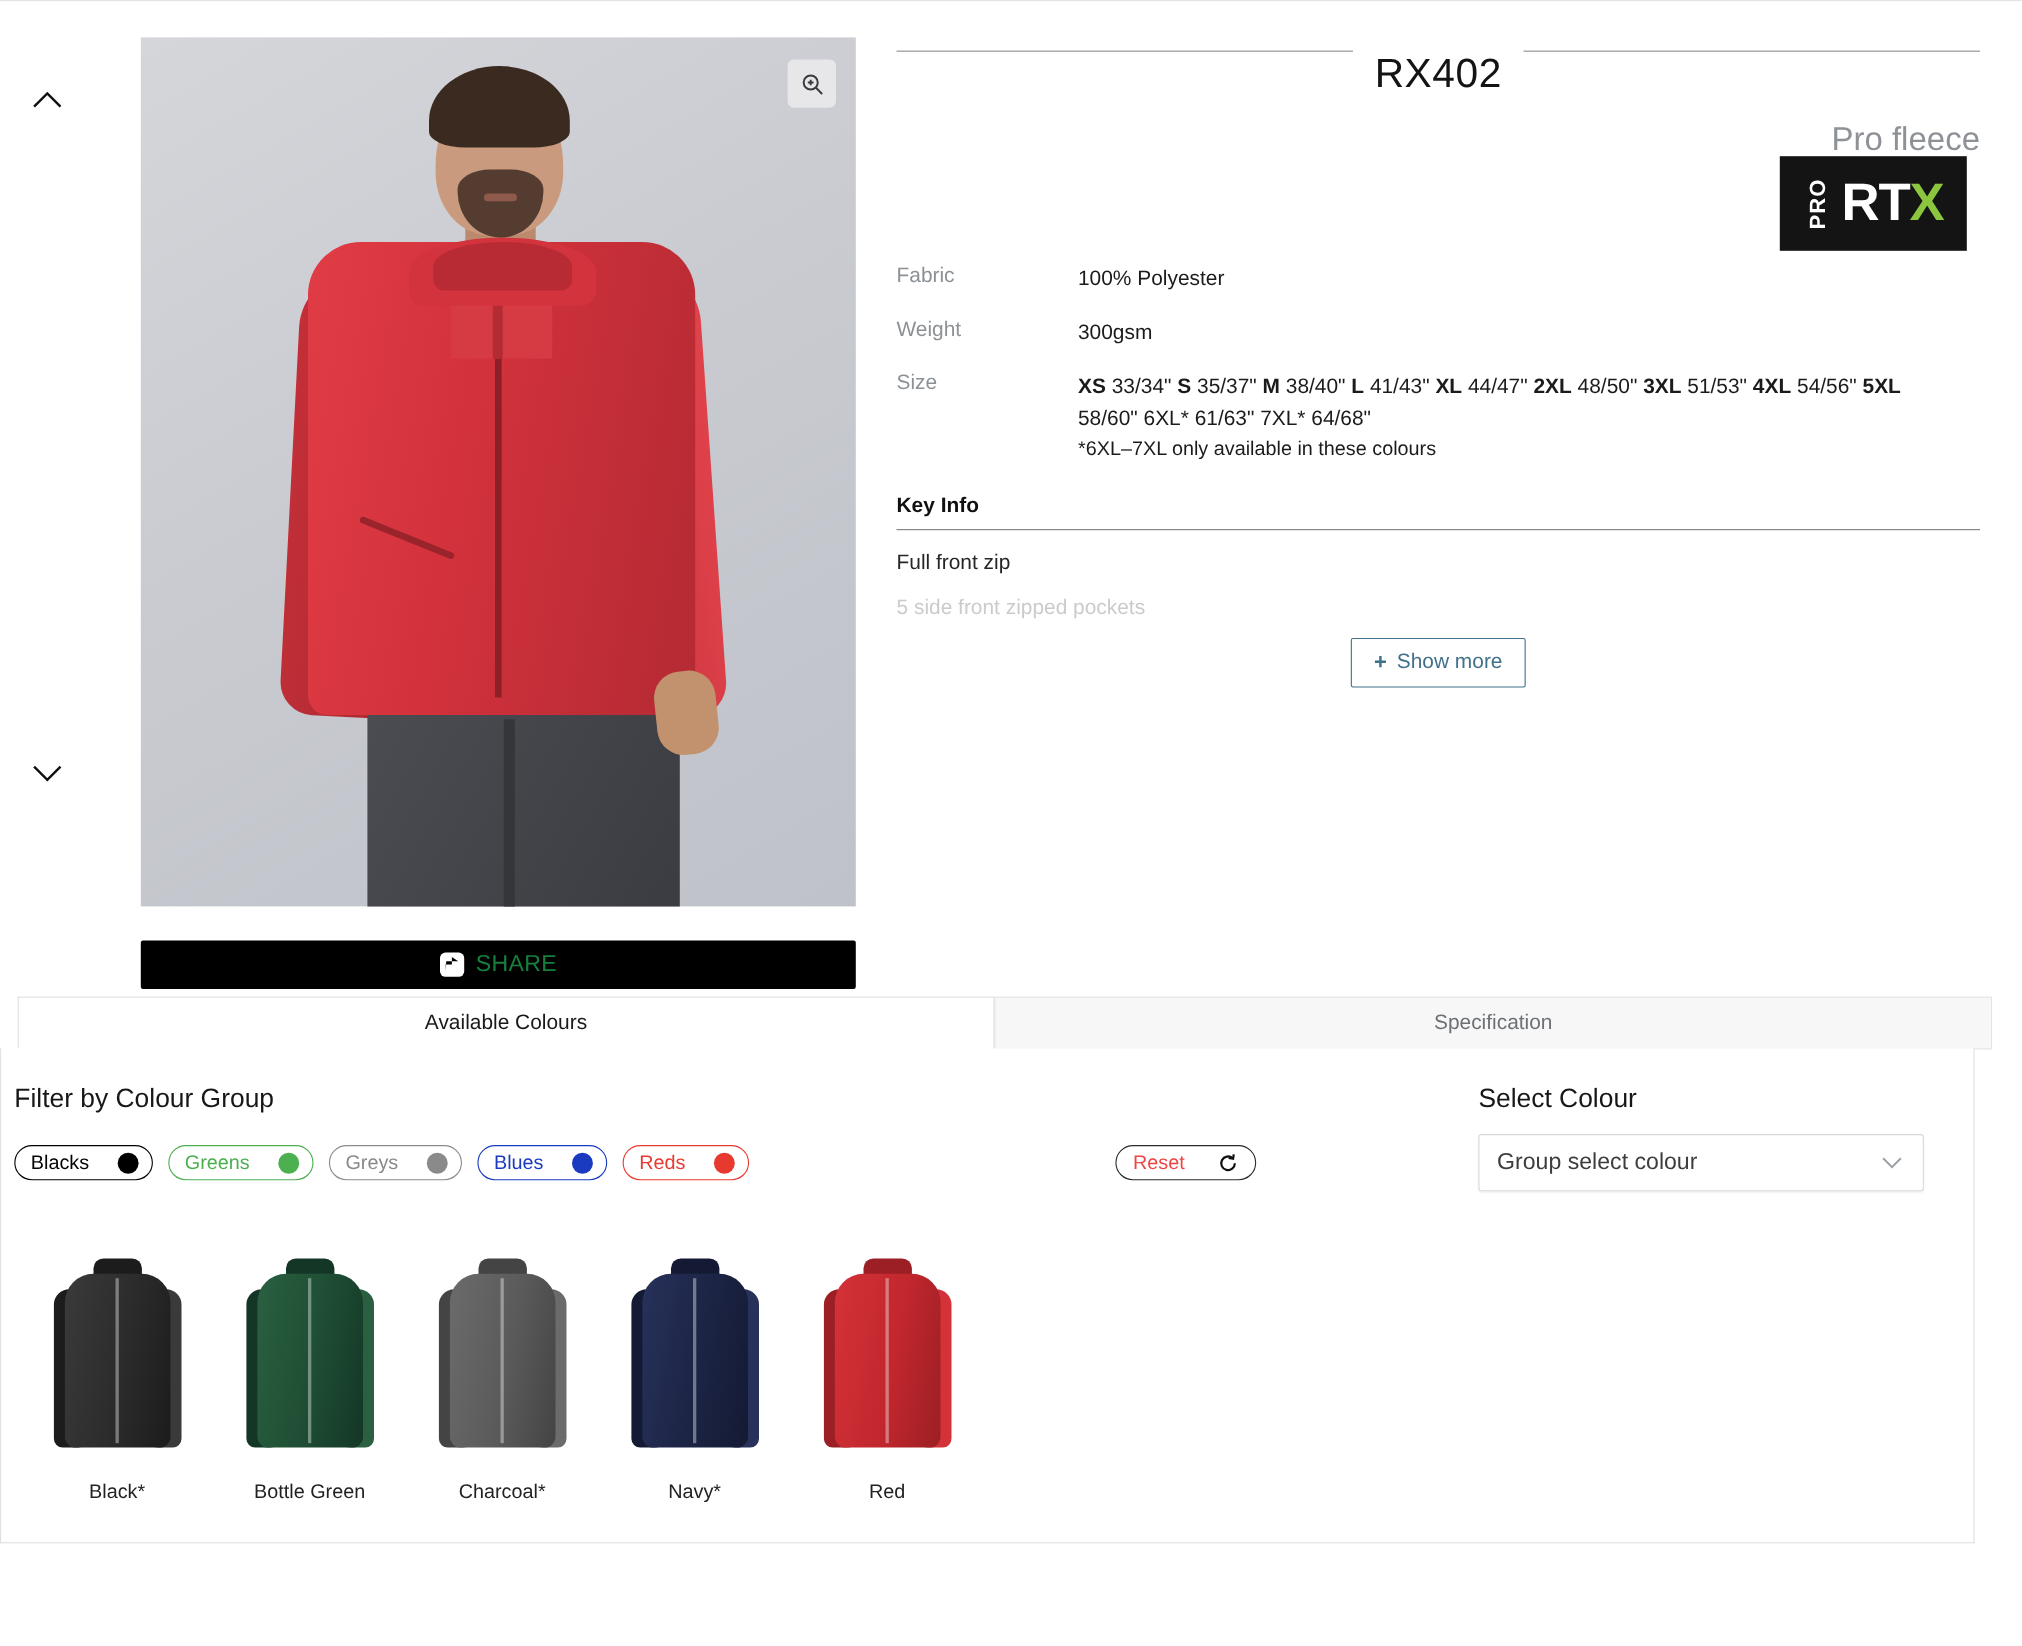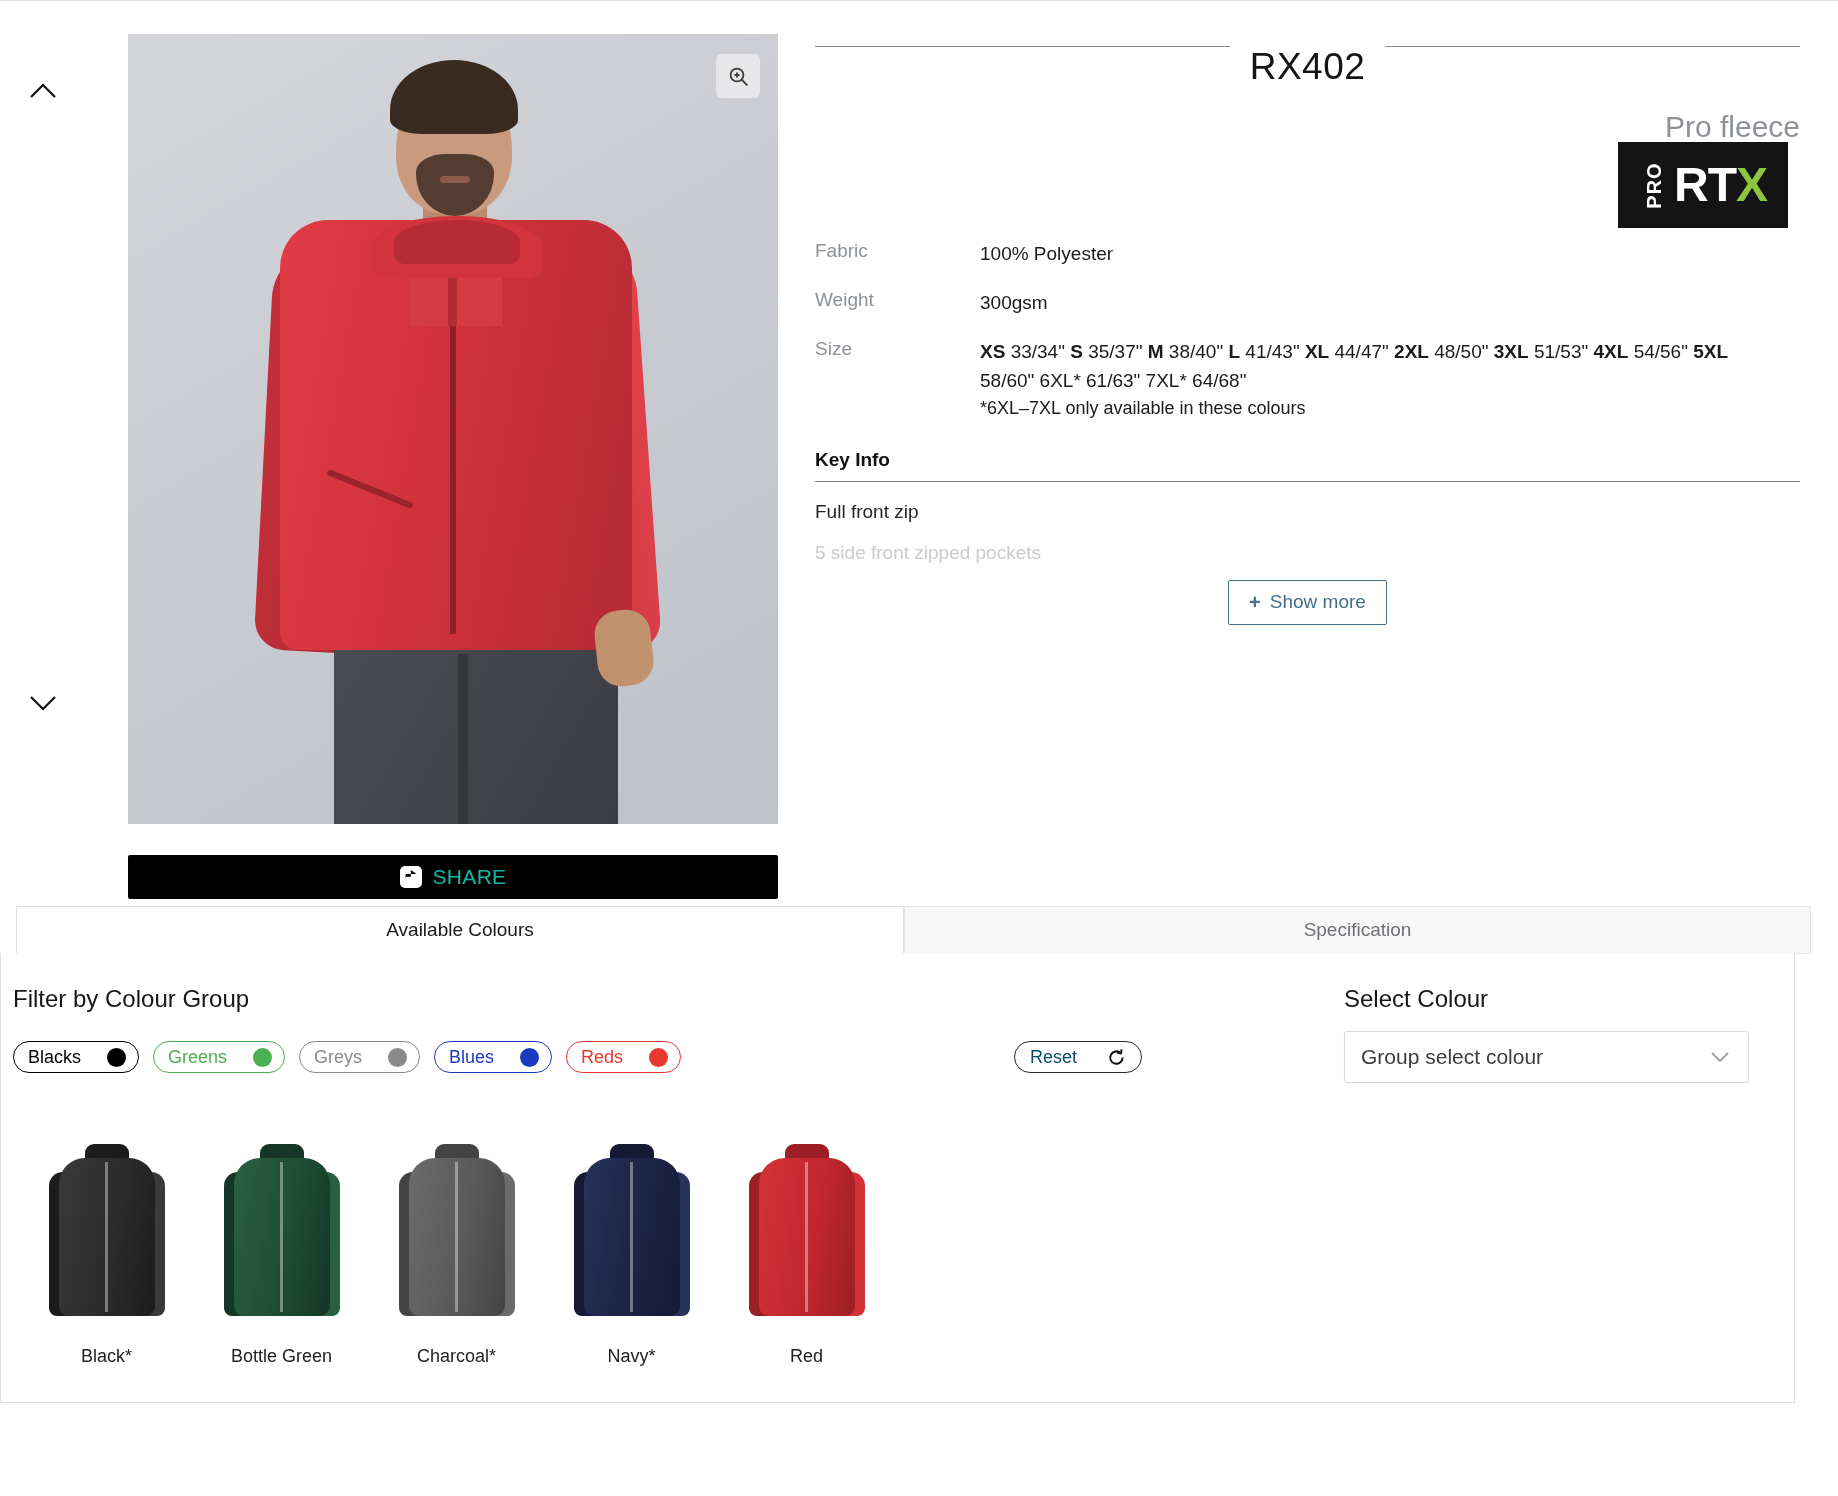--- a/index.html
+++ b/index.html
@@ -61,21 +61,21 @@
   .zoom-btn {
     position: absolute; right: 18px; top: 20px;
     width: 44px; height: 44px; border-radius: 6px;
     background: rgba(233,233,235,.92); border: none; cursor: pointer;
     display: flex; align-items: center; justify-content: center;
   }
   .zoom-btn svg { stroke: #3b3b3b; stroke-width: 1.8; fill: none; }
 
   .share-btn {
     position: absolute; left: 128px; top: 837px;
-    width: 650px; height: 44px; background: #000; color: #14b8a6;
+    width: 650px; height: 44px; background: #000; color: #15803d;
     border: none; cursor: pointer; border-radius: 2px;
     display: flex; align-items: center; justify-content: center; gap: 11px;
     font-size: 21px; letter-spacing: .3px;
     font-family: "Liberation Sans", sans-serif;
   }
   .share-icon { width: 22px; height: 22px; background:#fff; border-radius:5px; position:relative; }
   .share-icon::after {
     content:""; position:absolute; left:5px; top:4px; width:12px; height:13px;
     background:#000;
     clip-path: polygon(0% 100%, 0% 52%, 52% 52%, 52% 100%, 52% 30%, 100% 30%, 52% 0%, 52% 30%, 10% 30%);
@@ -151,21 +151,21 @@
     border-radius: 18px; border: 1px solid #000; background: #fff;
     font-size: 18px; cursor: pointer; white-space: nowrap;
   }
   .chip .dot { width: 19px; height: 19px; border-radius: 50%; flex: 0 0 19px; }
 
   .reset {
     position: absolute; left: 1013px; top: 88px;
     display: flex; align-items: center; gap: 30px;
     height: 32px; padding: 0 15px; border-radius: 18px;
     border: 1px solid #2b2b2b; background: #fff; cursor: pointer;
-    font-size: 18px; color: #0c4a6e;
+    font-size: 18px; color: #ef4444;
     font-family: "Liberation Sans", sans-serif;
   }
   .reset svg { stroke: #111; stroke-width: 2; fill: none; }
 
   .select-head { position: absolute; left: 1343px; top: 32px; font-size: 24px; color: #171717; }
   .select-box {
     position: absolute; left: 1343px; top: 78px; width: 405px; height: 52px;
     border: 1px solid #d9d9d9; background: #fff; border-radius: 3px;
     display: flex; align-items: center; justify-content: space-between;
     padding: 0 18px 0 16px; cursor: pointer;

